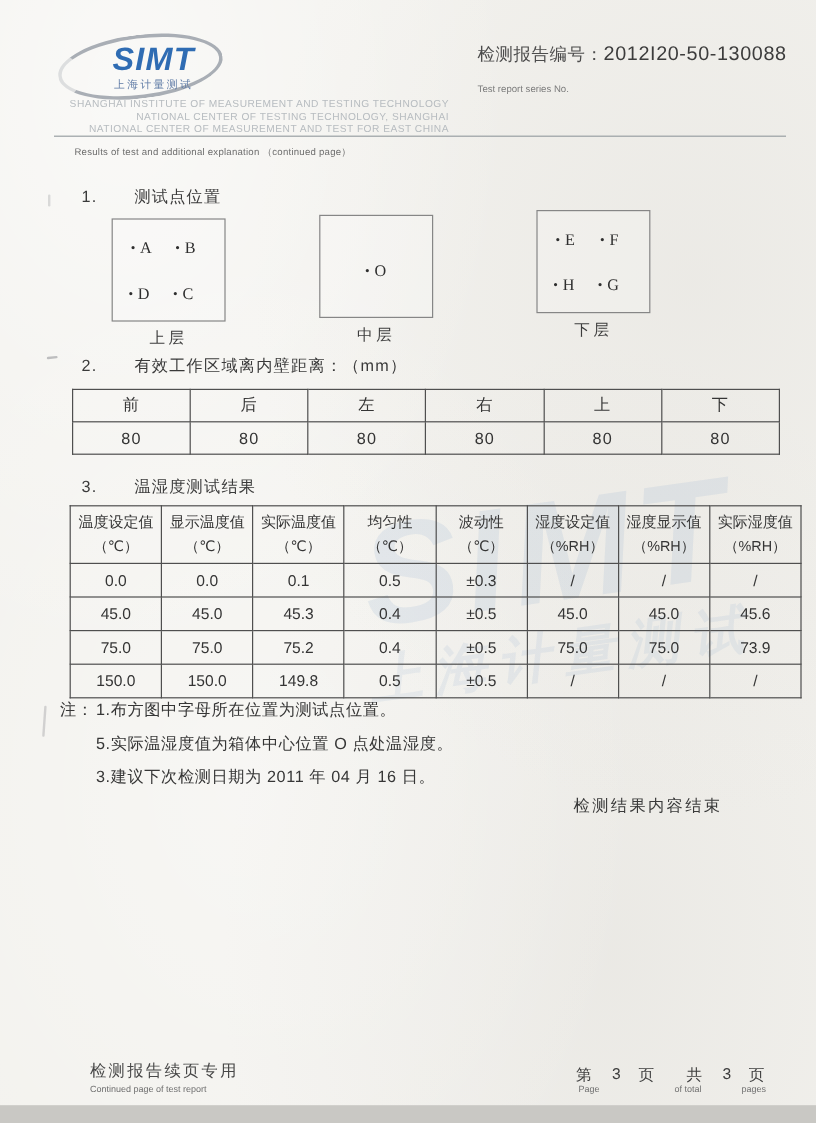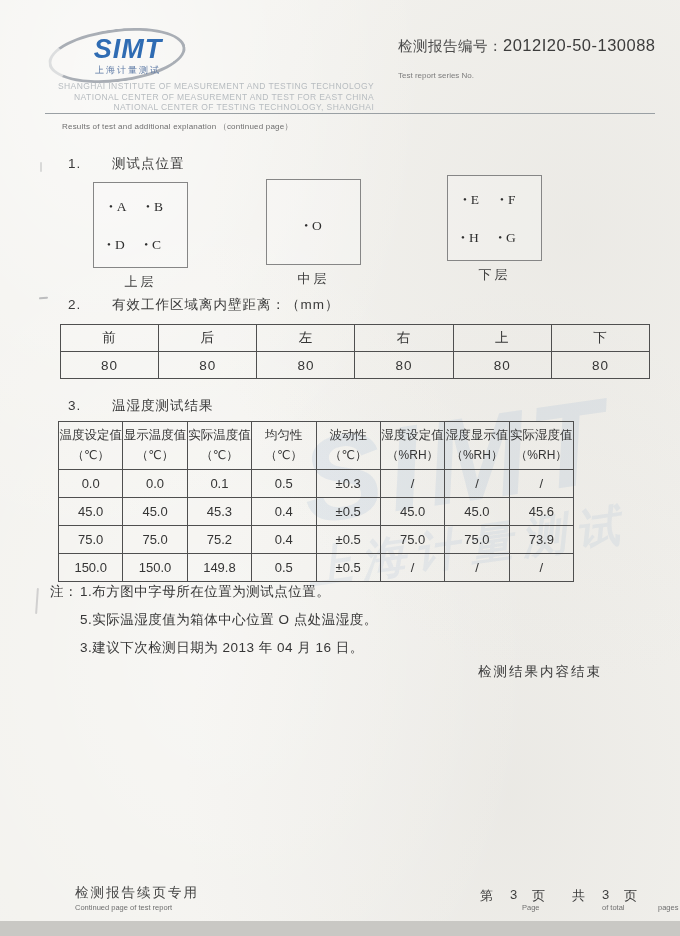--- a/index.html
+++ b/index.html
@@ -85,21 +85,21 @@
   .pt-tl{left:16%;top:19%;} .pt-tr{left:56%;top:19%;}
   .pt-bl{left:14%;top:64%;} .pt-br{left:54%;top:64%;}
   .pt-c{left:40%;top:45%;}
   
   table{border-collapse:collapse;table-layout:fixed;}
   .t2{position:absolute;left:60px;top:324px;width:590px;}
   .t2 td{
     border:1px solid #4f4f4f;text-align:center;
     font-size:13.5px;color:#353535;height:24px;letter-spacing:1px;
   }
-  .t3{position:absolute;left:58px;top:421px;width:516px;}
+  .t3{position:absolute;left:58px;top:421px;width:610px;}
   .t3 th{
     border:1px solid #4f4f4f;font-weight:normal;
     padding:3px 0 4px 0;vertical-align:middle;
   }
   .t3 th .h-name{display:block;font-size:12.5px;color:#353535;line-height:20px;}
   .t3 th .h-unit{display:block;font-size:12px;color:#353535;line-height:20px;}
   .t3 td{
     border:1px solid #4f4f4f;text-align:center;
     font-size:13px;color:#353535;height:25px;
   }
@@ -111,21 +111,21 @@
   .end-text{
     position:absolute;left:478px;top:663px;
     font-size:13.5px;color:#3a3a3a;letter-spacing:2px;
   }
   
   .footer-left{position:absolute;left:75px;top:884px;}
   .footer-left-zh{font-size:13.5px;color:#474747;letter-spacing:2px;}
   .footer-left-en{font-size:7.5px;color:#6f6f6f;margin-top:1px;}
   .footer-right{position:absolute;left:476px;top:887px;width:170px;height:30px;font-size:13px;color:#3d3d3d;}
   .footer-right .ch{position:absolute;top:0;}
-  .footer-right .sub{position:absolute;top:16px;font-size:7.5px;color:#707070;margin-left:40px;}
+  .footer-right .sub{position:absolute;top:16px;font-size:7.5px;color:#707070;}
   .fr-1{left:4px;} .fr-2{left:34px;} .fr-3{left:56px;}
   .fr-4{left:96px;} .fr-5{left:126px;} .fr-6{left:148px;}
   .fs-1{left:6px;} .fs-2{left:86px;} .fs-3{left:142px;}
   
   .bottom-strip{position:absolute;left:0;bottom:0;width:680px;height:15px;background:#c9c8c4;}
   .mark-1{position:absolute;left:39px;top:297px;width:9px;height:2px;background:rgba(120,122,128,0.45);border-radius:1px;transform:rotate(-6deg);}
   .mark-2{position:absolute;left:36px;top:588px;width:2px;height:26px;background:rgba(125,127,132,0.30);border-radius:2px;transform:rotate(4deg);}
   .mark-3{position:absolute;left:40px;top:162px;width:2px;height:10px;background:rgba(125,127,132,0.25);border-radius:2px;}
 </style>
 </head>
@@ -146,22 +146,22 @@
 
   <div class="report-no">
     <div class="report-line">
       <span>检测报告编号：</span><span class="report-value">2012I20-50-130088</span>
     </div>
     <div class="report-sub">Test report series No.</div>
   </div>
 
   <div class="org-lines">
     <div>SHANGHAI INSTITUTE OF MEASUREMENT AND  TESTING TECHNOLOGY</div>
+    <div>NATIONAL CENTER OF TESTING TECHNOLOGY, SHANGHAI</div>
     <div>NATIONAL CENTER OF MEASUREMENT AND TEST FOR EAST CHINA</div>
-    <div>NATIONAL CENTER OF TESTING TECHNOLOGY, SHANGHAI</div>
   </div>
 
   <div class="divider"></div>
 
   <div class="page-title">
     <div class="page-title-en">Results of test and additional explanation （continued page）</div>
   </div>
 
   <div class="sec-head" id="sec1-head">
     <span class="sec-no">1.</span><span>测试点位置</span>
@@ -302,21 +302,21 @@
       <td>/</td>
     </tr>
   </tbody>
     </table>
 
   <div class="notes">
     <div class="note-line">
       <span class="note-label">注：</span><span>1.布方图中字母所在位置为测试点位置。</span>
     </div>
     <div class="note-line note-indent">5.实际温湿度值为箱体中心位置 O 点处温湿度。</div>
-    <div class="note-line note-indent">3.建议下次检测日期为 2013 年 04 月 16 日。</div>
+    <div class="note-line note-indent">3.建议下次检测日期为 2011 年 04 月 16 日。</div>
   </div>
 
   <div class="end-text">检测结果内容结束</div>
 
   <div class="footer-left">
     <div class="footer-left-zh">检测报告续页专用</div>
     <div class="footer-left-en">Continued page of test report</div>
   </div>
 
   <div class="footer-right">

